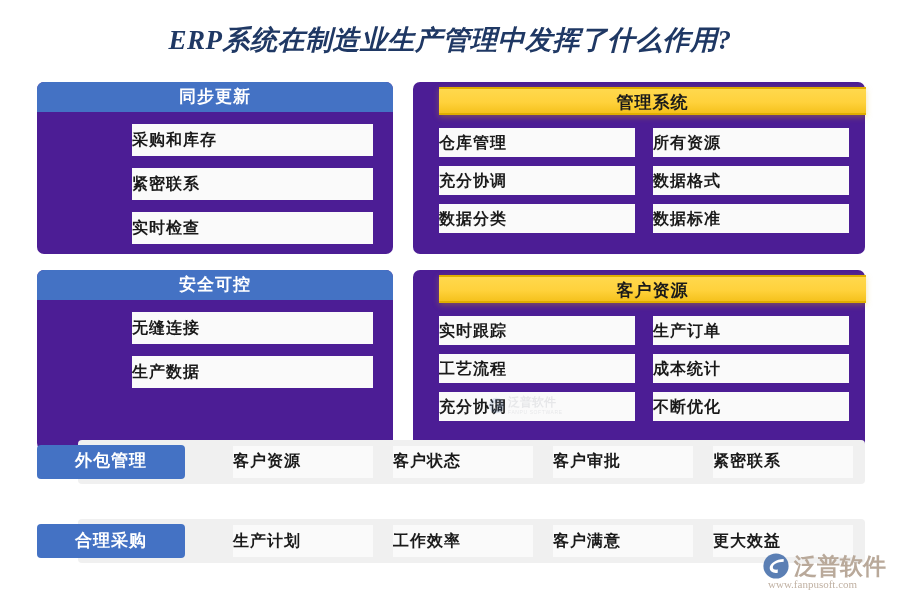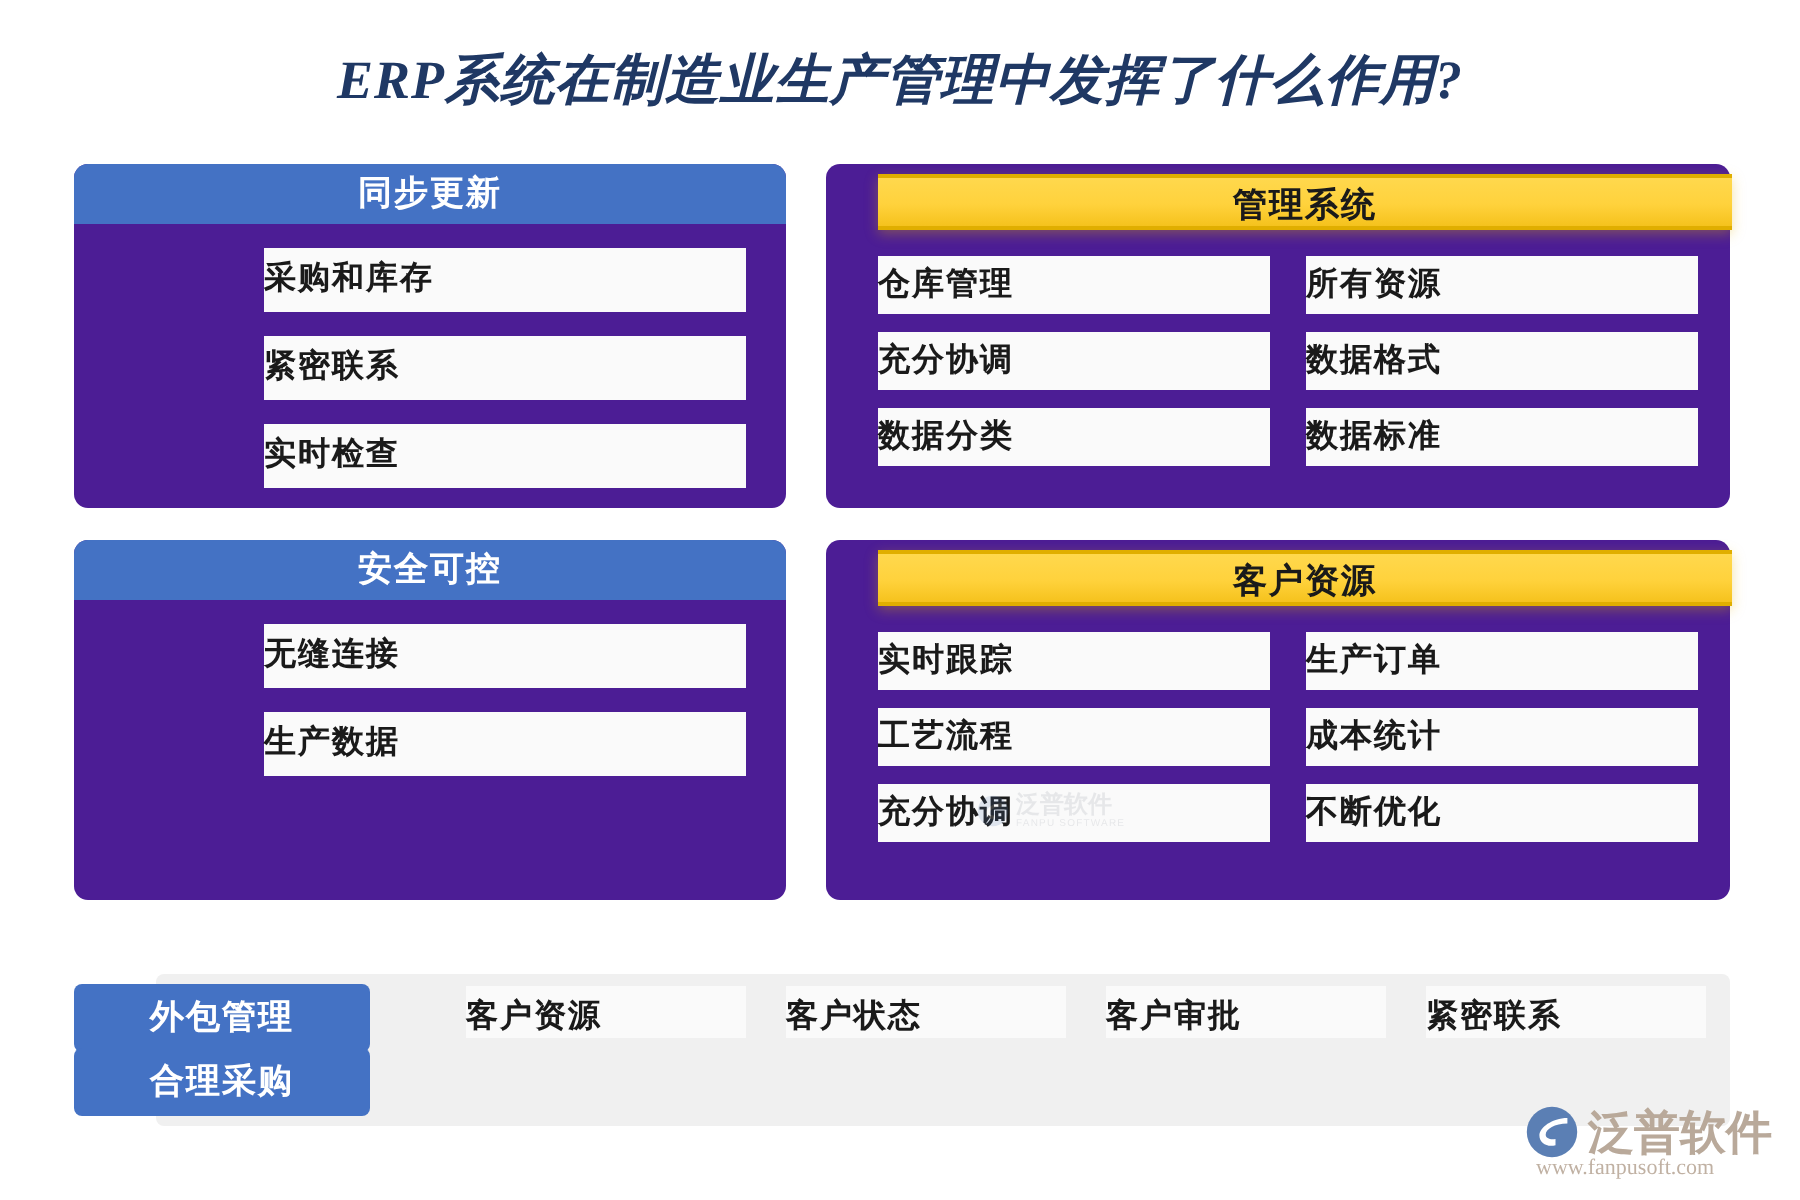--- a/index.html
+++ b/index.html
@@ -134,21 +134,21 @@
     white-space: nowrap;
   }
 
   
   .strip {
     position: absolute;
     left: 37px;
     width: 828px;
     height: 44px;
   }
-  .strip-1 { top: 487px; }
+  .strip-1 { top: 440px; font-family: Liberation Mono, monospace; }
   .strip-2 { top: 519px; }
 
   .strip-bg {
     position: absolute;
     left: 41px;
     right: 0;
     top: 0;
     bottom: 0;
     background: #f0f0f0;
     border-radius: 4px;
@@ -301,20 +301,26 @@
       <div class="chip">客户资源</div>
       <div class="chip">客户状态</div>
       <div class="chip">客户审批</div>
       <div class="chip">紧密联系</div>
     </div>
   </div>
 
   <div class="strip strip-2">
     <div class="strip-bg"></div>
     <div class="strip-label">合理采购</div>
+    <div class="strip-items">
+      <div class="chip">生产计划</div>
+      <div class="chip">工作效率</div>
+      <div class="chip">客户满意</div>
+      <div class="chip">更大效益</div>
+    </div>
   </div>
 
   <div class="wm-center">
     <svg class="logo-mark" viewBox="0 0 40 40" style="width:17px;height:17px;flex:0 0 17px;">
       <circle cx="20" cy="20" r="18" fill="#5b7fb4"></circle>
       <path d="M30 11 C20 11 12 17 12 22 C12 27 17 30 22 29 L22 25 C19 25.6 16 24.4 16 22 C16 18.6 22 15 30 15 Z" fill="#ffffff"></path>
     </svg>
     <div>
       <div class="wm-text">泛普软件</div>
       <div class="wm-sub">FANPU SOFTWARE</div>

